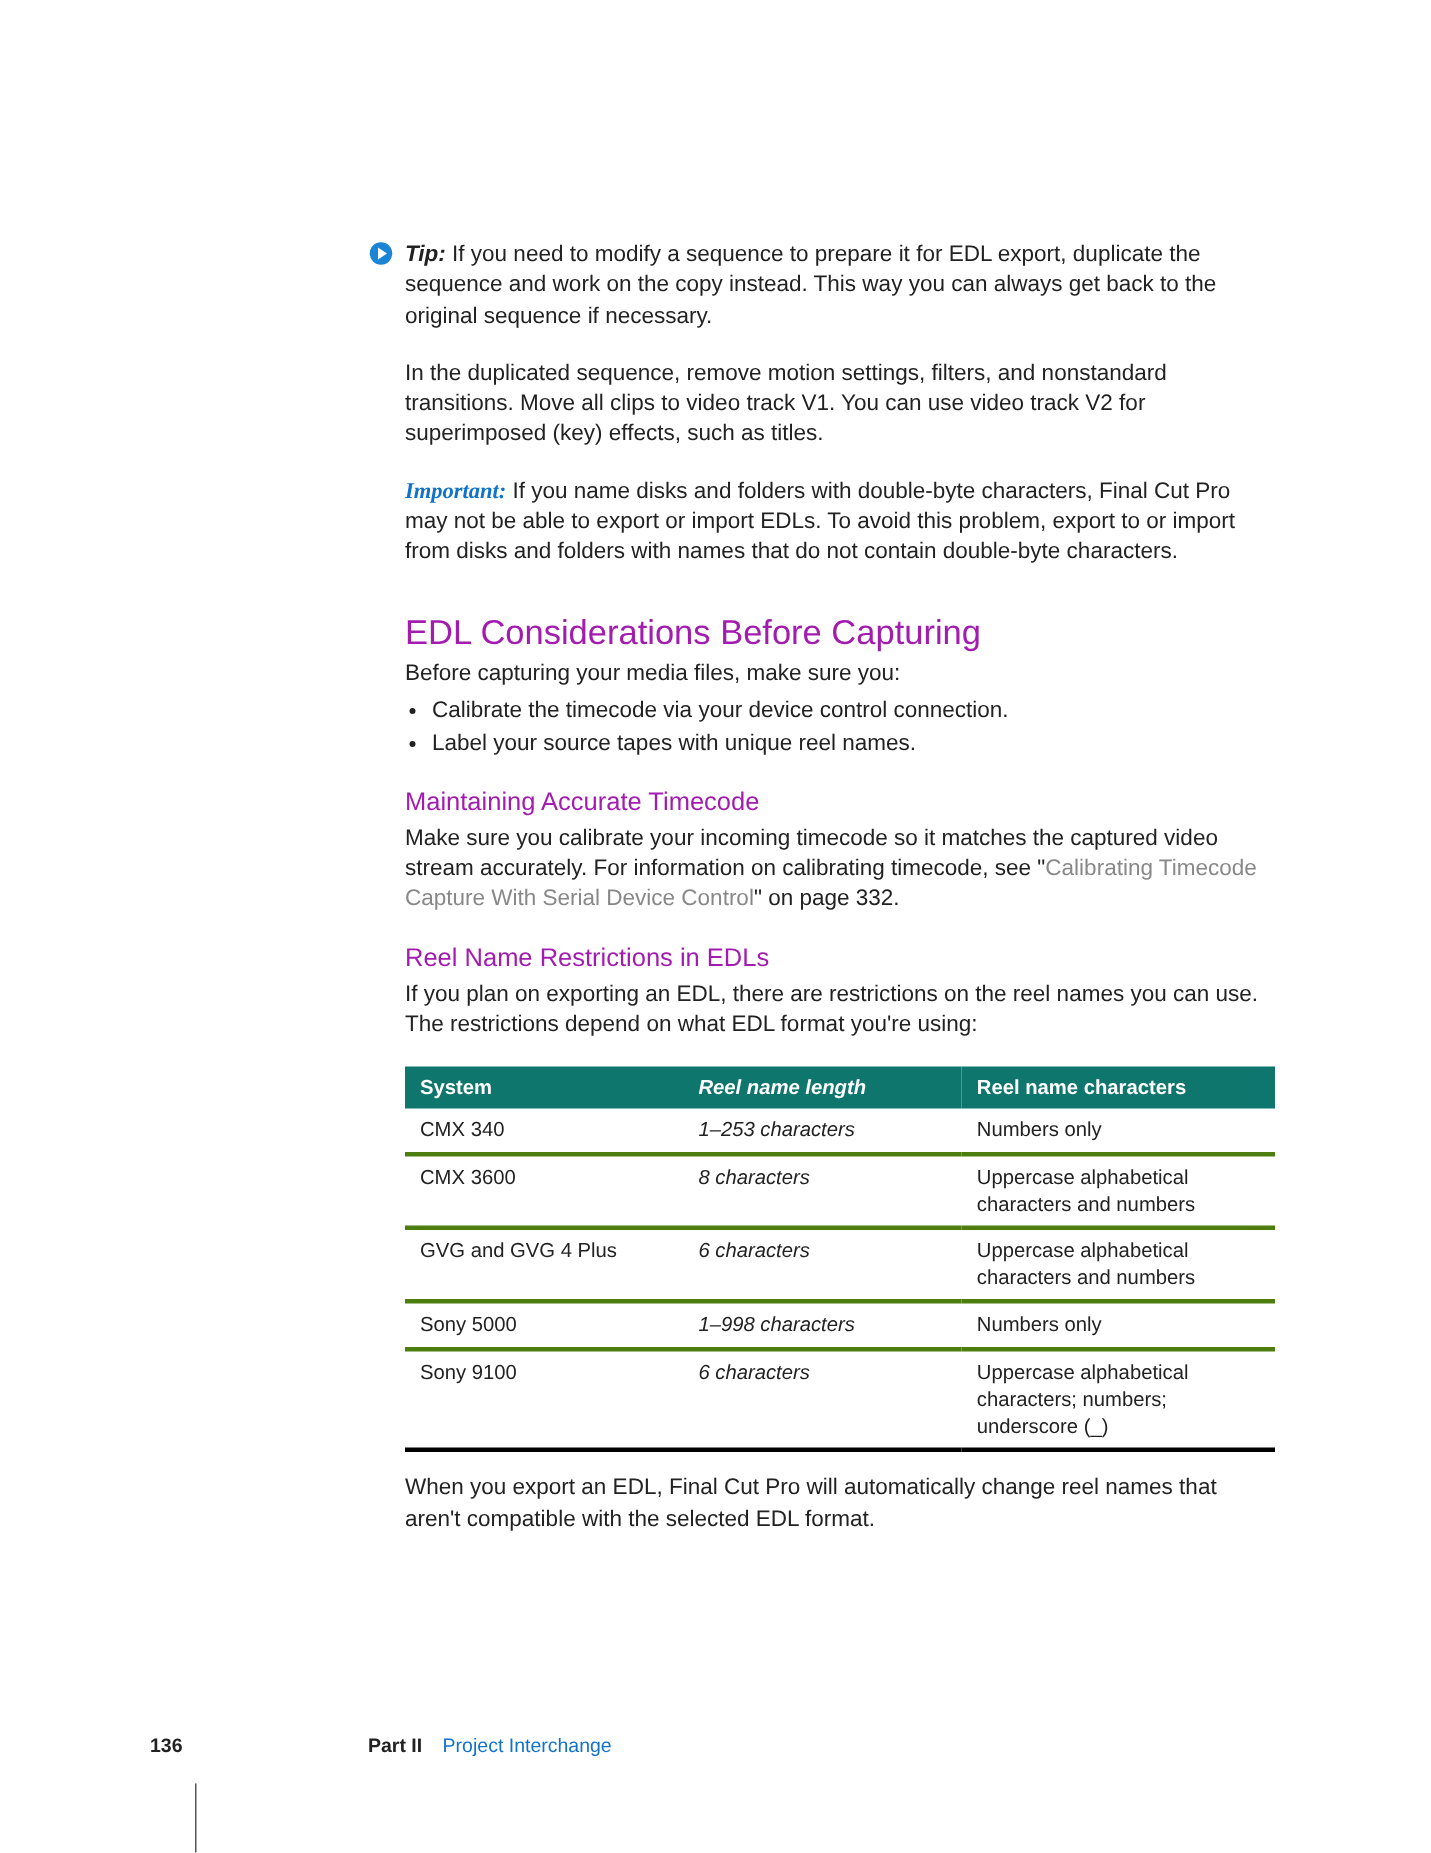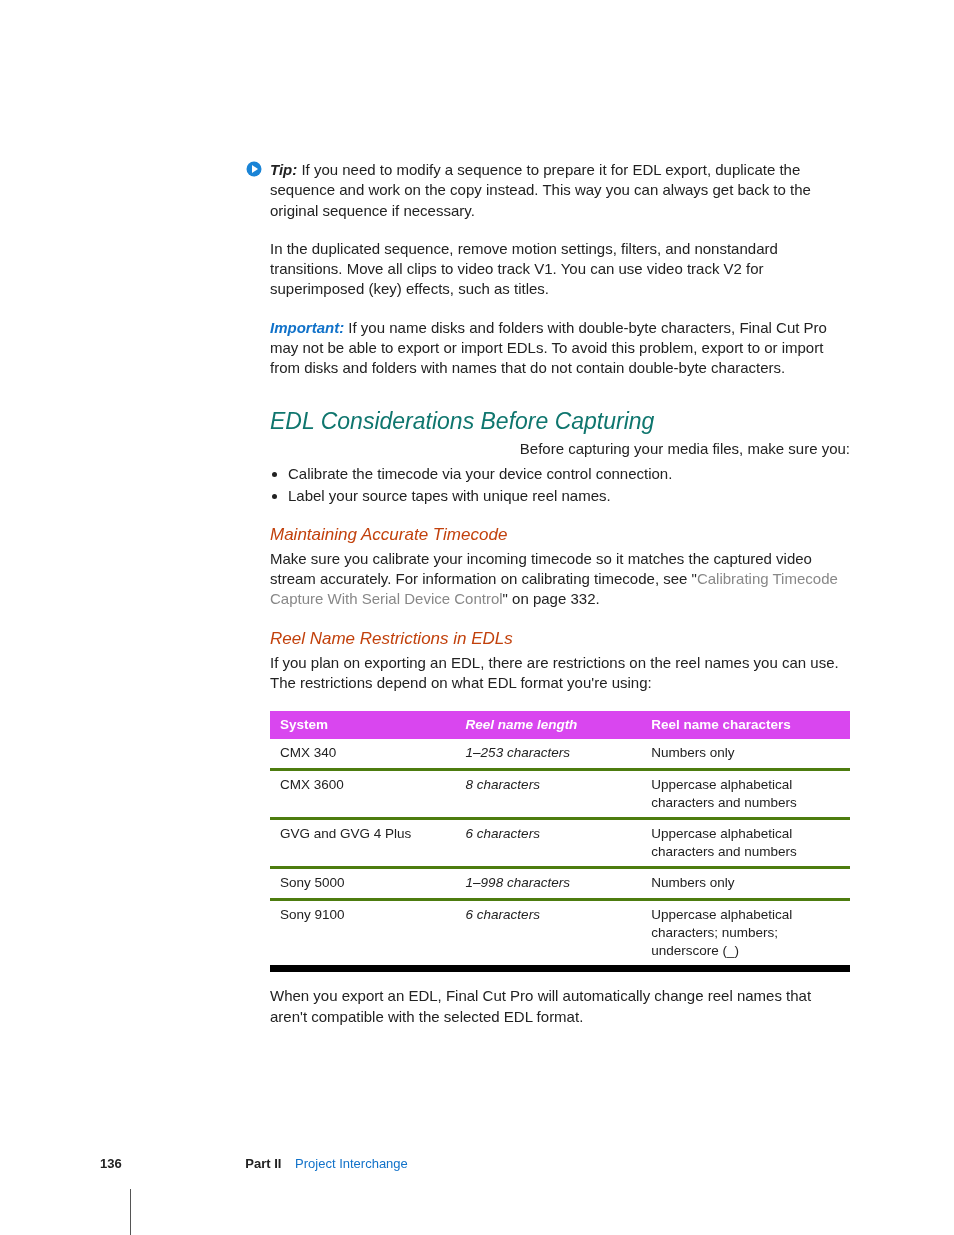--- a/index.html
+++ b/index.html
@@ -36,63 +36,61 @@
   .tip-icon {
     position: absolute;
     left: -24px;
     top: 1px;
     width: 16px;
     height: 16px;
   }
   .tip-icon svg { display: block; }
   .label-bold-italic { font-weight: 600; font-style: italic; }
   .tip-label { color: #222; }
-  .important-label { color: #1172c9; }
+  .important-label { color: #1172c9; font-family: Liberation Serif, serif; }
   .para { margin: 0 0 18px 0; }
-  .para-tight { margin: 0 0 4px 0; text-align: right; }
+  .para-tight { margin: 0 0 4px 0; }
   h2.section {
     font-size: 23px;
     font-weight: 400;
-    color: #0f766e;
+    color: #a21caf;
     margin: 28px 0 2px 0;
-    font-style: italic;
   }
   h3.subsection {
     font-size: 17px;
     font-weight: 500;
-    color: #c2410c;
+    color: #a21caf;
     margin: 18px 0 2px 0;
-    font-style: italic;
   }
   ul.bullets {
     margin: 4px 0 14px 0;
     padding-left: 18px;
   }
   ul.bullets li { margin: 2px 0; }
   .xref { color: #888; }
   table.data {
     border-collapse: collapse;
     width: 100%;
     margin: 8px 0 14px 0;
     font-size: 13.5px;
   }
   table.data thead th {
-    background: #d946ef;
+    background: #0f766e;
     color: #fff;
     text-align: left;
     font-weight: 600;
     padding: 5px 10px;
     vertical-align: top;
   }
   table.data tbody td {
     padding: 5px 10px;
     vertical-align: top;
     border-bottom: 3px solid #4d7c0f;
   }
-  table.data tbody tr:last-child td { border-bottom: 7px solid #000000; }
+  table.data tbody tr:last-child td { border-bottom: 3px solid #000000; }
   table.data th:nth-child(1), table.data td:nth-child(1) { width: 32%; }
   table.data th:nth-child(2), table.data td:nth-child(2) { width: 32%; font-style: italic; }
   table.data th:nth-child(3), table.data td:nth-child(3) { width: 36%; }
   .footer {
     position: absolute;
     left: 100px;
     bottom: 62px;
     font-size: 13px;
     text-align: center;
   }

